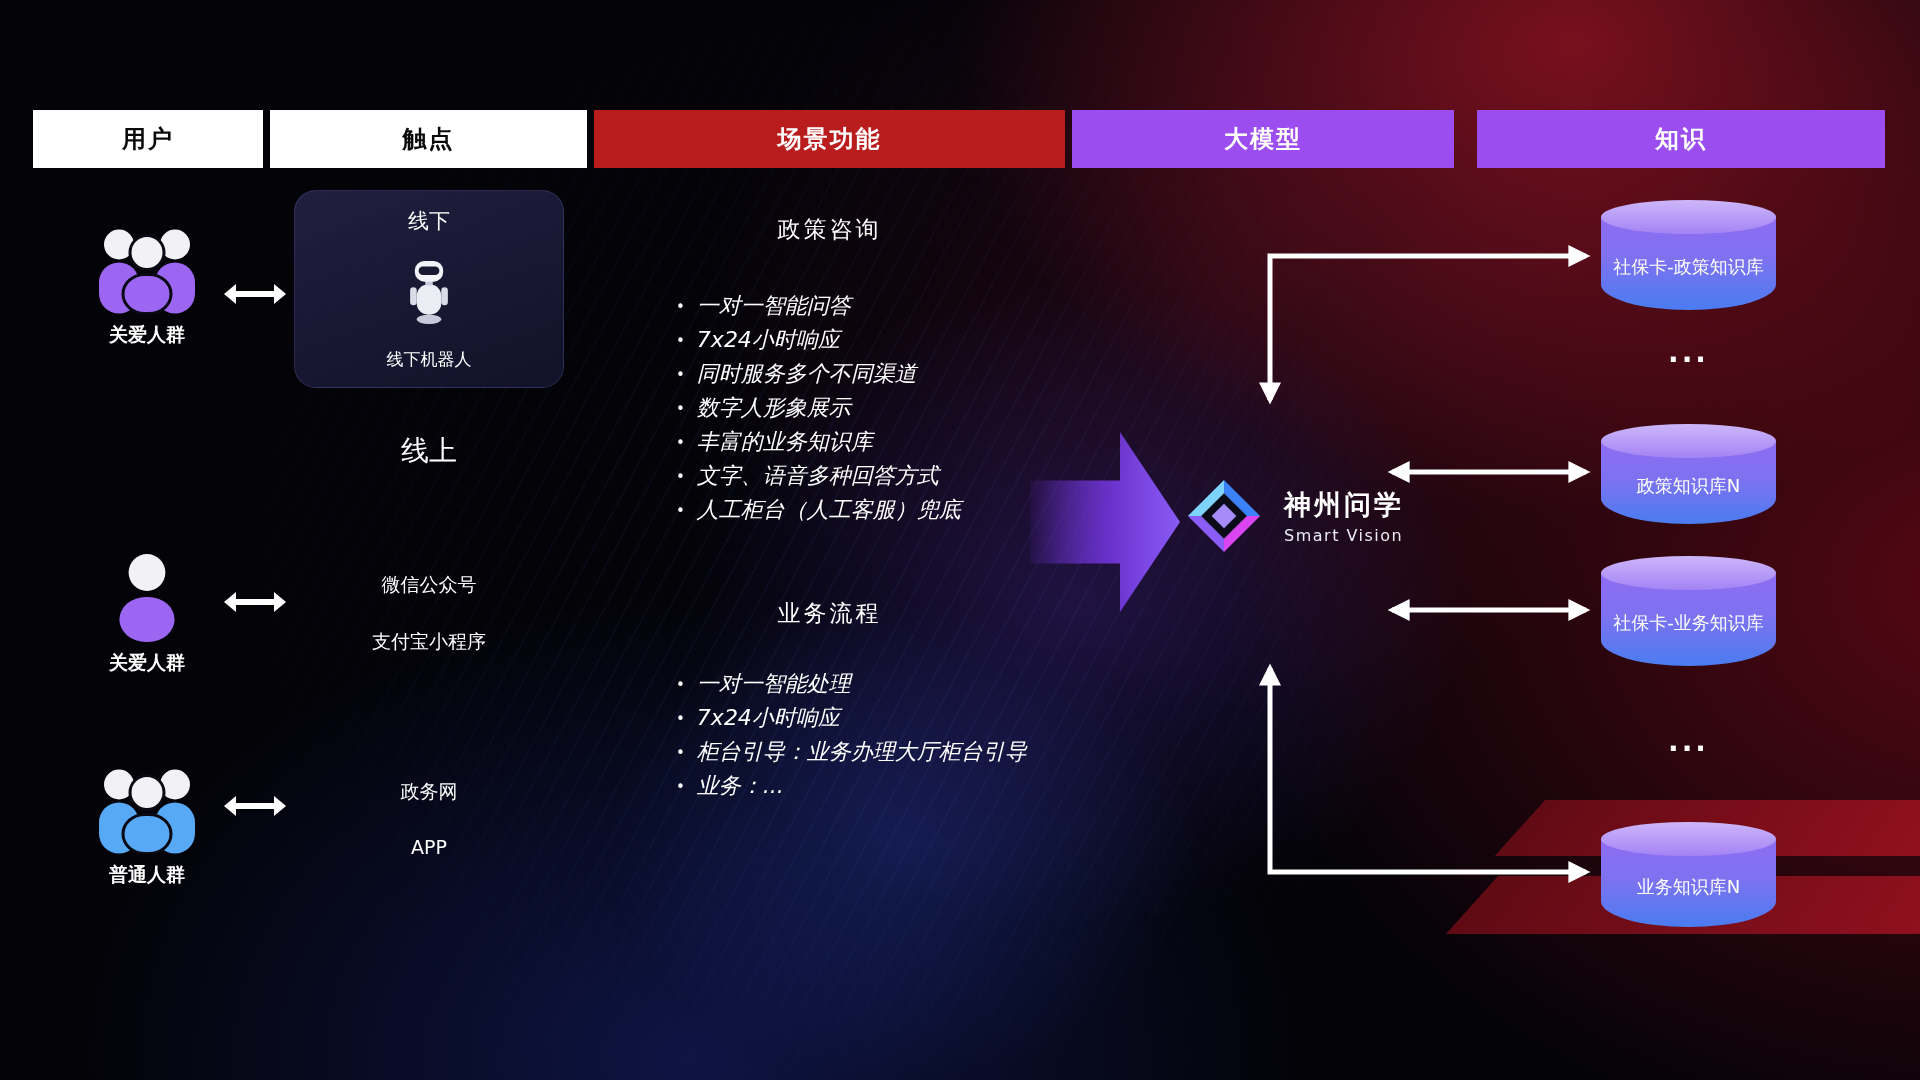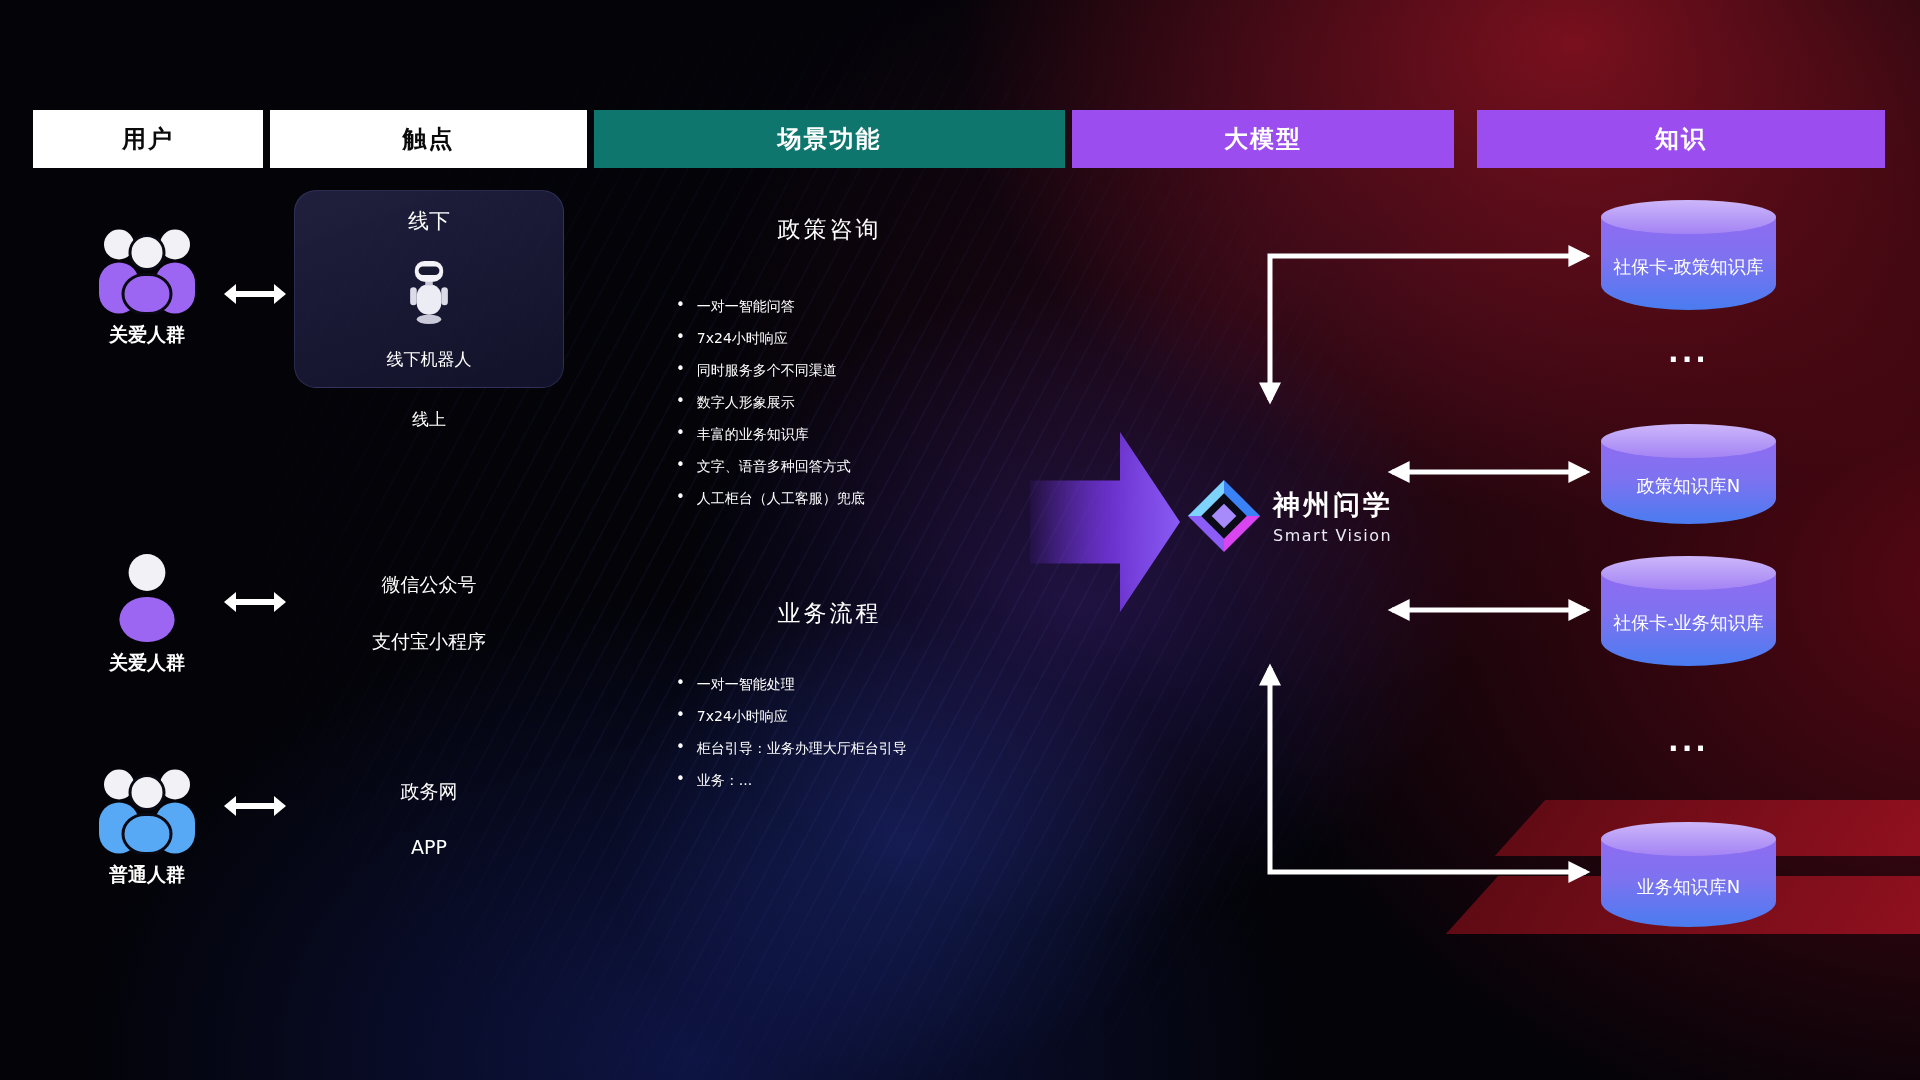--- a/index.html
+++ b/index.html
@@ -32,21 +32,21 @@
   .chev { position:absolute; z-index:2; transform:skewX(-42deg); opacity:.85;
     background:linear-gradient(90deg,#6e0c16,#a31222); }
   .chev1 { left:1520px; top:800px; width:430px; height:56px; }
   .chev2 { left:1472px; top:876px; width:480px; height:58px; }
 
   
   .hcell { position:absolute; top:110px; height:58px; z-index:10;
     display:flex; align-items:center; justify-content:center;
     font-size:24px; font-weight:bold; letter-spacing:2px; }
   .hcell.light { background:#ffffff; color:#0a0a0a; }
-  .hcell.blue  { background:#0f766e; color:#ffffff;text-align:right; }
+  .hcell.blue  { background:#b91c1c; color:#ffffff;text-align:right; }
   .hcell.purple{ background:#9b4df0; color:#ffffff; }
   .h-users { left:33px;   width:230px; }
   .h-touch { left:270px;  width:317px; }
   .h-scene { left:594px;  width:471px; }
   .h-model { left:1072px; width:382px; }
   .h-know  { left:1477px; width:408px; }
 
   
   .user-block { position:absolute; width:150px; z-index:10;
     display:flex; flex-direction:column; align-items:center;font-weight:bold; }
@@ -60,44 +60,44 @@
 
   
   .offline-card { position:absolute; left:294px; top:190px; width:270px; height:198px; z-index:10;
     border-radius:22px; border:1px solid rgba(135,135,225,0.20);
     background:linear-gradient(160deg, rgba(50,50,96,0.62), rgba(20,20,46,0.88));
     display:flex; flex-direction:column; align-items:center; justify-content:space-between;
     padding:16px 10px; }
   .offline-title { font-size:21px; color:#fff; }
   .robot-label { font-size:17px; color:#fff; }
   .tp-text { position:absolute; left:294px; width:270px; text-align:center; color:#fff; z-index:10; }
-  .online-title { top:408px; font-size:17px; }
+  .online-title { top:432px; font-size:28px; }
   .ch0 { top:572px; font-size:19px; }
   .ch1 { top:629px; font-size:19px; }
   .ch2 { top:779px; font-size:19px; }
   .ch3 { top:836px; font-size:19px; }
 
   
   .scene-title { position:absolute; left:594px; width:471px; text-align:center;
     font-size:23px; color:#fff; z-index:10; letter-spacing:3px; }
   .st1 { top:214px; } .st2 { top:598px; }
   .bullets { position:absolute; left:676px; list-style:none; z-index:10; }
   .bl1 { top:290px; } .bl2 { top:668px; }
-  .bullet { font-size:14px; line-height:32px; color:#fff; white-space:nowrap; }
+  .bullet { font-size:22px; line-height:32px; color:#fff; white-space:nowrap;font-style:italic; }
   .bullet::before { content:"•"; margin-right:12px; font-size:15px; position:relative; top:-1px; }
 
   
   .flow-arrow { position:absolute; left:1030px; top:432px; width:150px; height:180px; z-index:9;
     background:linear-gradient(90deg, rgba(124,58,237,0.04), rgba(124,58,237,0.72) 55%, #8b5cf6 100%);
     clip-path:polygon(0% 27%, 60% 27%, 60% 0%, 100% 50%, 60% 100%, 60% 73%, 0% 73%);
     filter:drop-shadow(0 0 18px rgba(124,58,237,0.55)); }
 
   
   .brand { position:absolute; left:1186px; top:478px; z-index:11;
-    display:flex; align-items:center; gap:11px; }
+    display:flex; align-items:center; gap:22px; }
   .brand-text { display:flex; flex-direction:column; }
   .brand-name { font-size:27px; font-weight:bold; letter-spacing:3px; color:#fff; }
   .brand-sub { font-size:16px; letter-spacing:1.5px; color:#eaeaf5; margin-top:3px; }
 
   
   .db { position:absolute; left:1601px; width:175px; z-index:10; }
   .db1 { top:200px; height:110px; }
   .db2 { top:424px; height:100px; }
   .db3 { top:556px; height:110px; }
   .db4 { top:822px; height:105px; }

